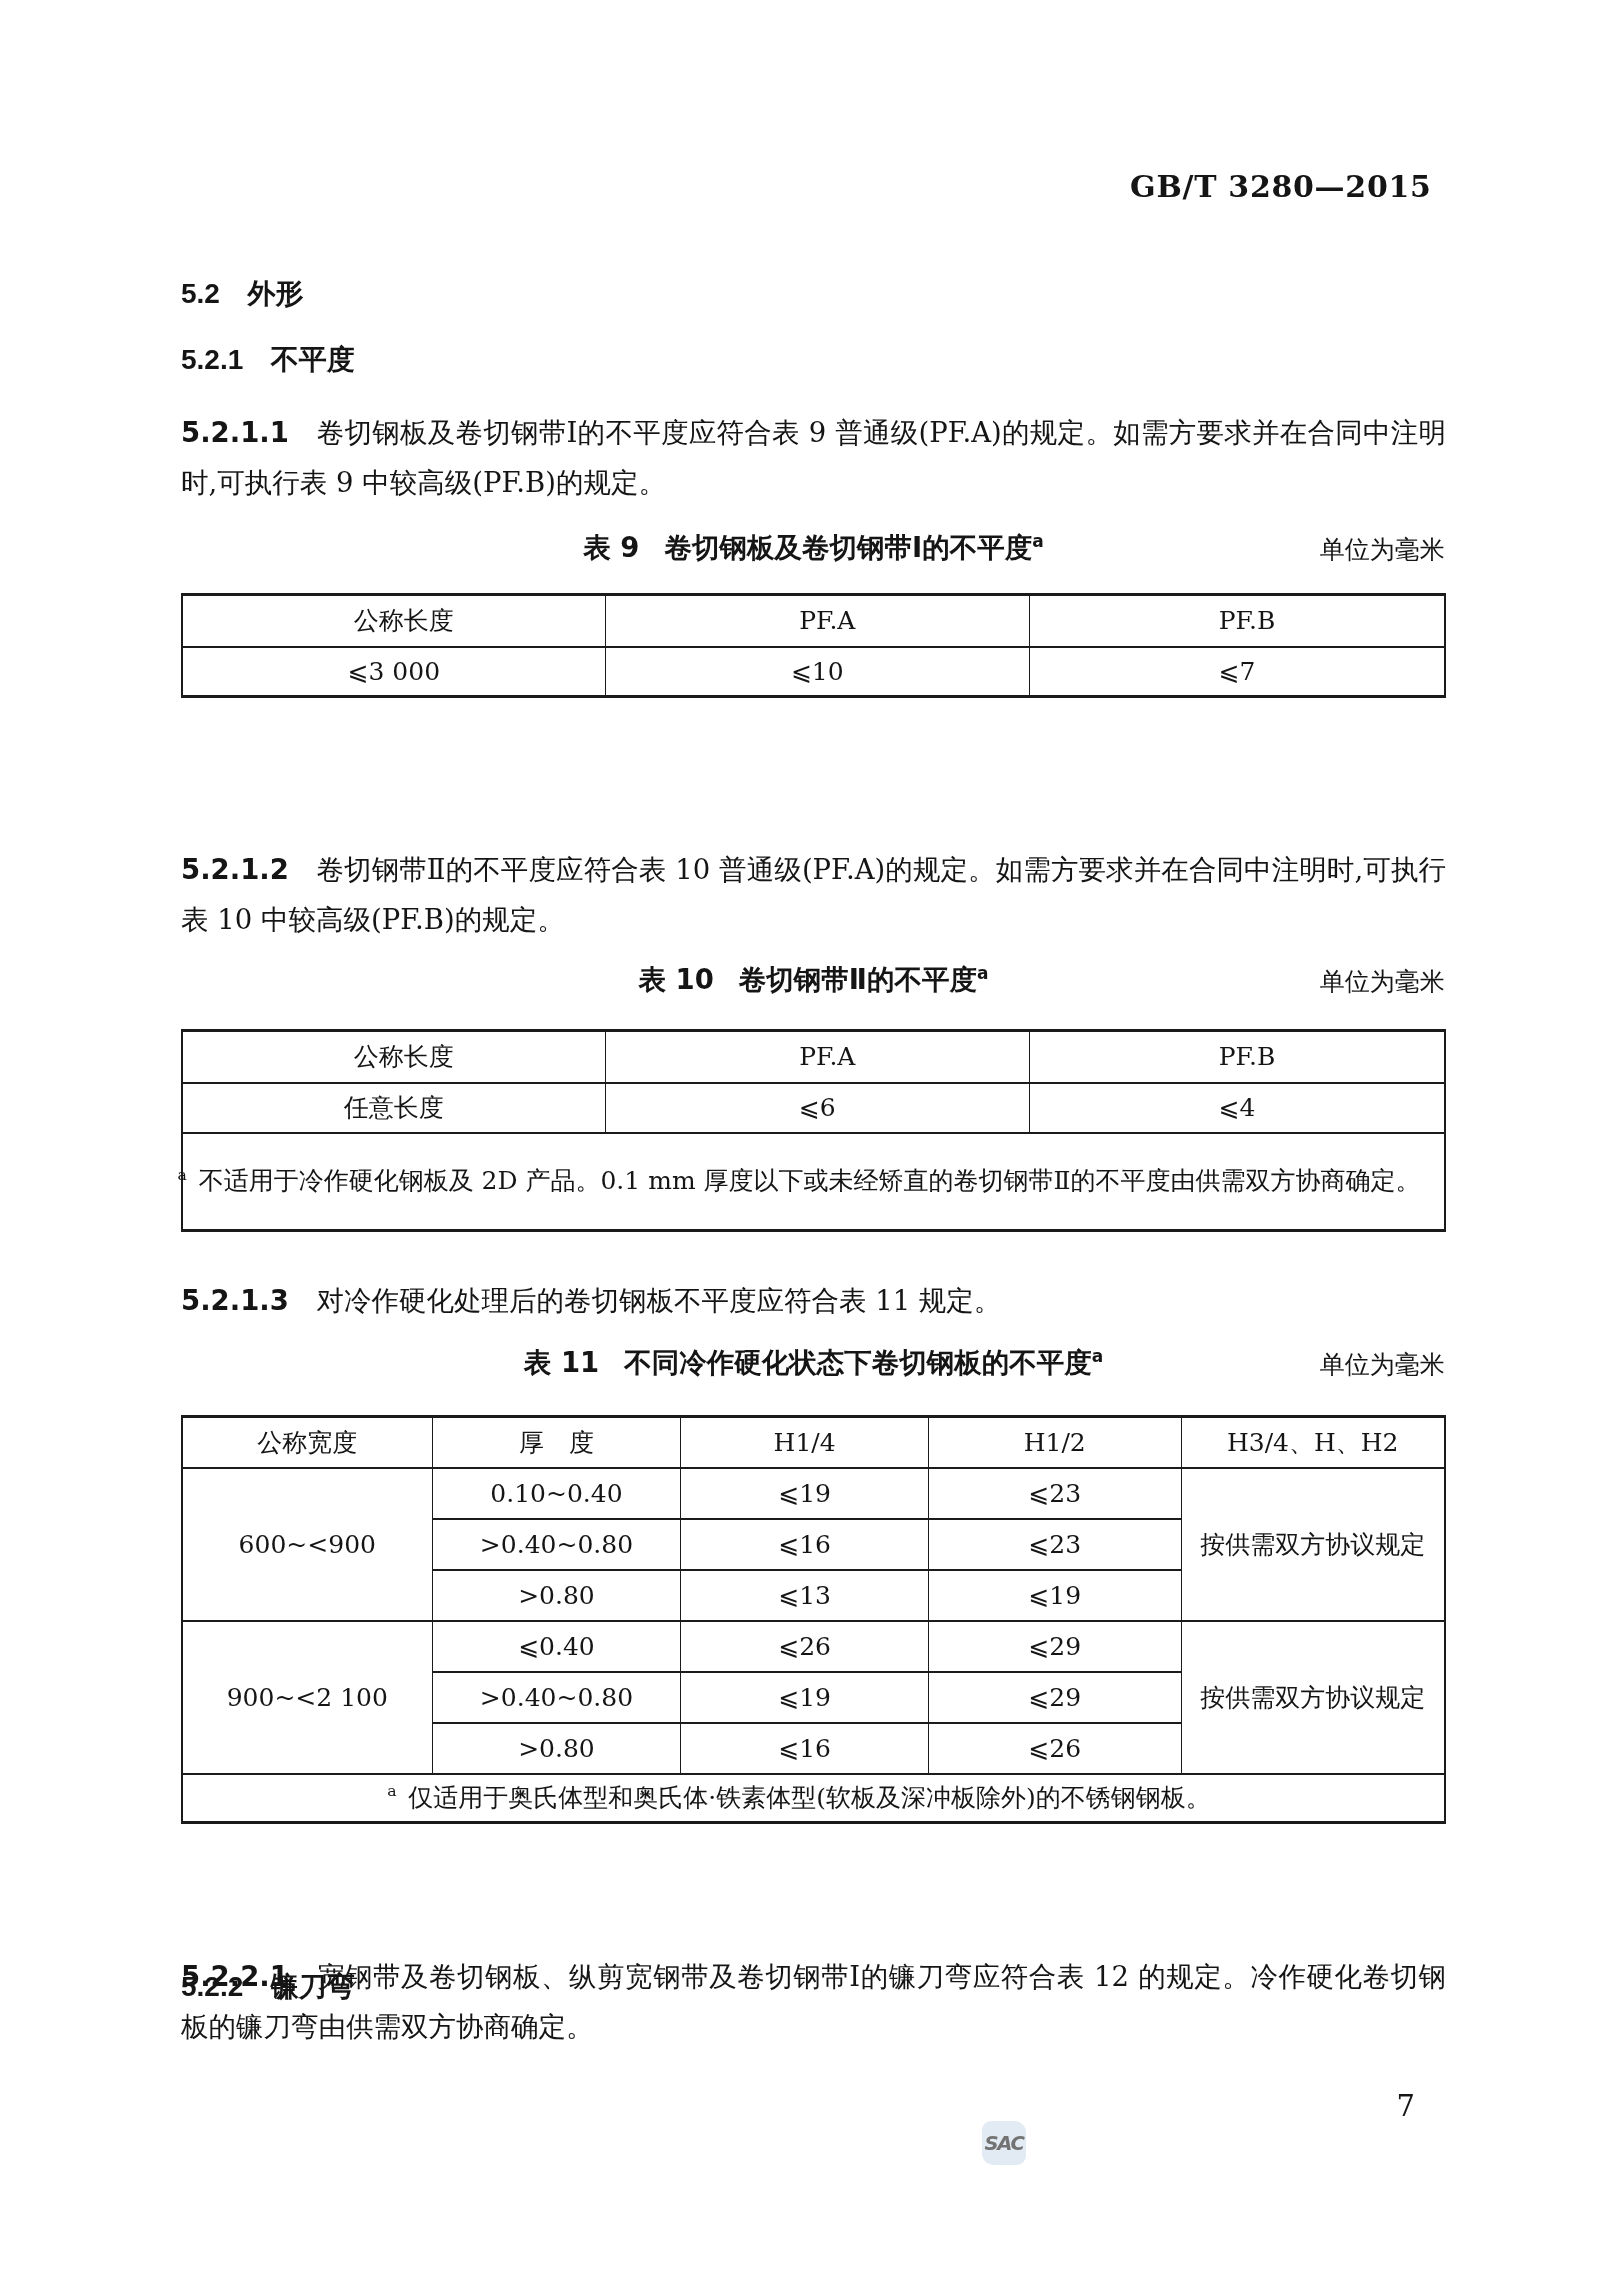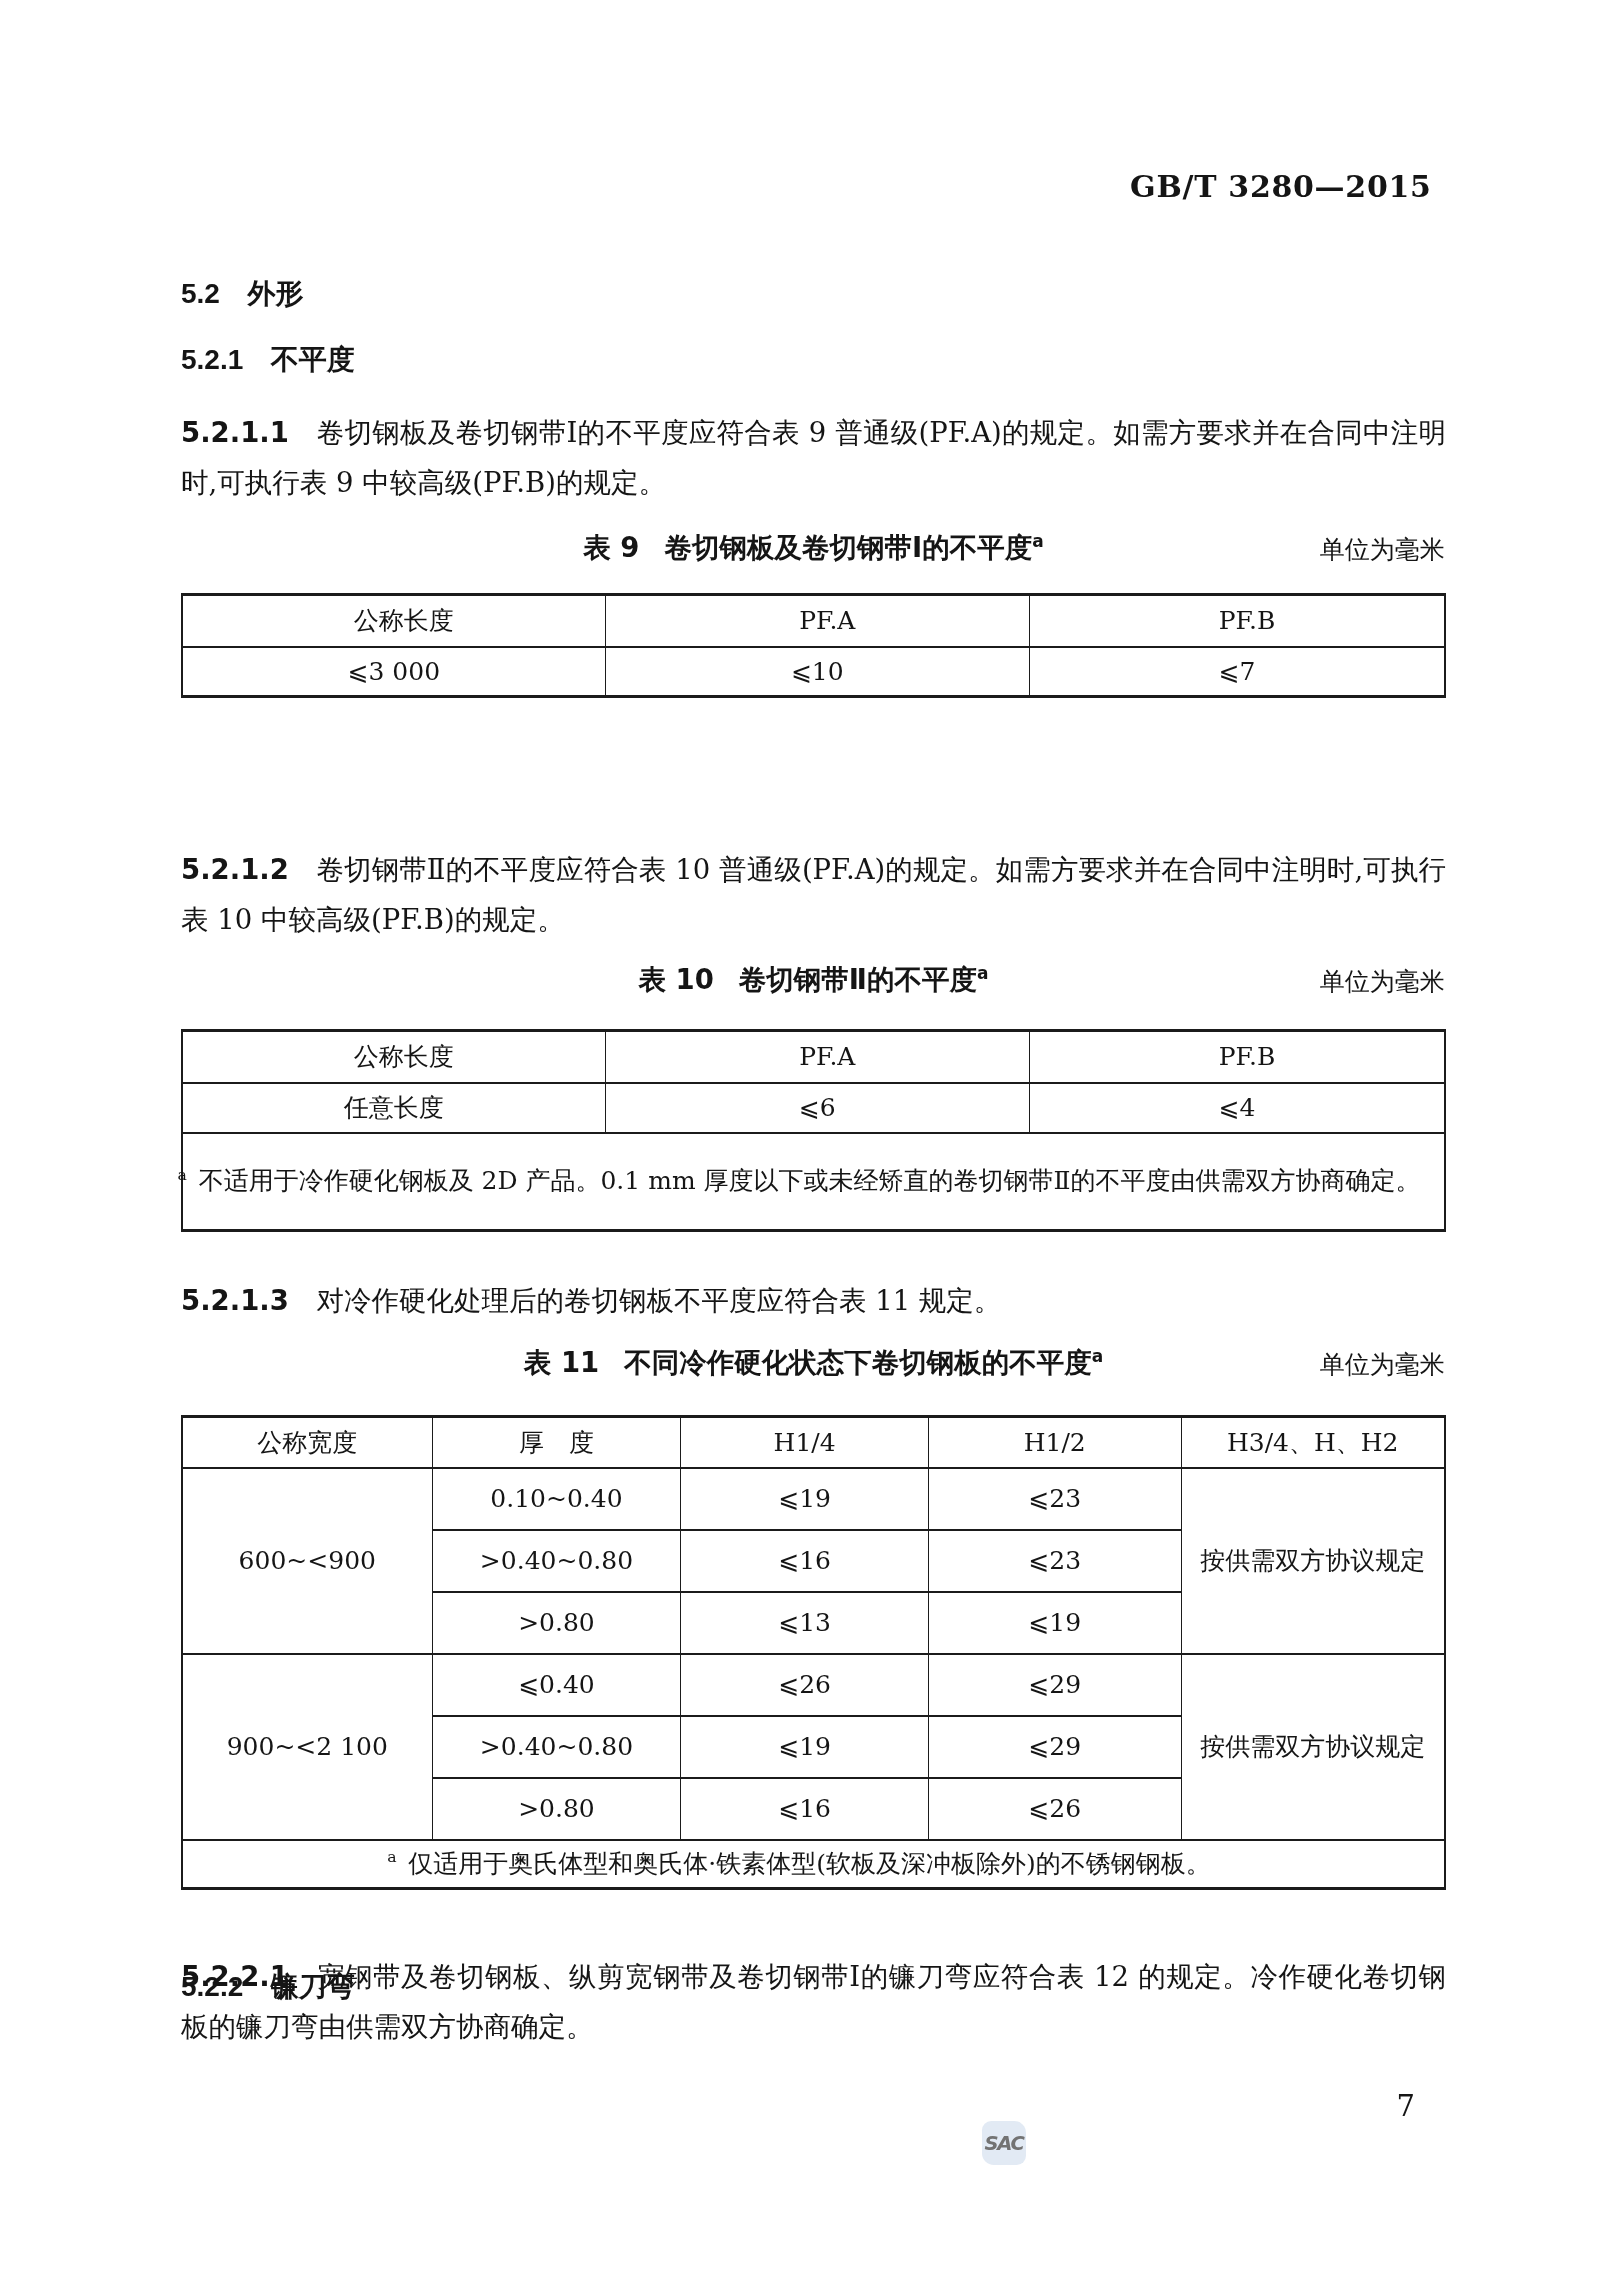--- a/index.html
+++ b/index.html
@@ -60,21 +60,21 @@
   table.std-table th, table.std-table td {
     border: 1.3px solid #1b1b1b;
     border-top-width: 2.6px; border-bottom-width: 2.6px;
     font-weight: normal; font-size: 25px;
     text-align: center; vertical-align: middle;
     padding: 0;
   }
   table.t3 th { height: 52px; padding-left: 20px; }
   table.t3 td { height: 50px; margin-top: 8px; }
   table.t11 th { height: 51px; }
-  table.t11 td { height: 62px; }
+  table.t11 td { height: 51px; }
   td.footnote-cell {
     text-align: left;
     padding: 11.8px 19.6px 11.8px 77px;
     text-indent: -29px;
     line-height: 46px;
     height: auto !important;
   }
   td.footnote-cell sup { font-size: 15.7px; vertical-align: super; line-height: 0; margin-right: 11.8px; }
   td.t10-foot { height: 98px !important; }
 

